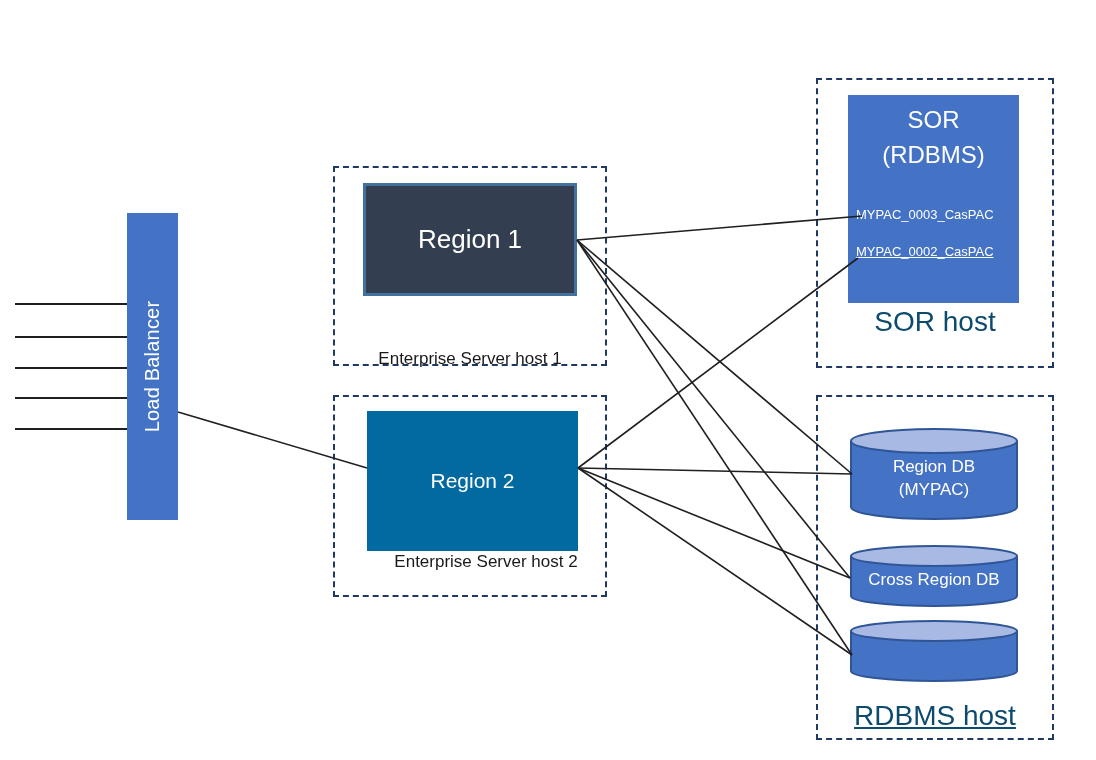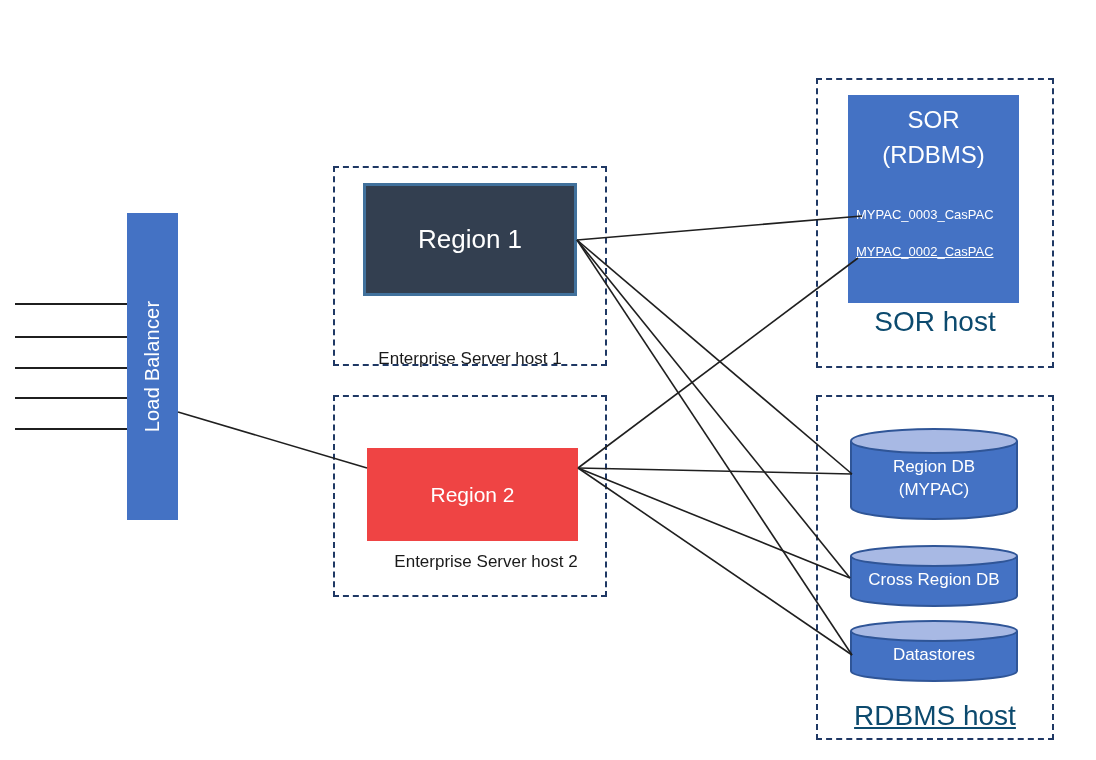--- a/index.html
+++ b/index.html
@@ -66,24 +66,23 @@
     left: 363px; top: 183px;
     width: 214px; height: 113px;
     background: #333F50;
     border: 3px solid #41719C;
     font-size: 26px;
     line-height: 1.5;
     gap: 40px;
   }
   #region2 {
     left: 367px; top: 411px;
-    width: 211px; height: 93px;
-    background: #ef4444;
+    width: 211px; height: 140px;
+    background: #0369a1;
     font-size: 21px;
-    margin-top: 37px;
   }
   #sor-node {
     left: 848px; top: 95px;
     width: 171px; height: 208px;
     background: #4472C4;
     justify-content: flex-start;
   }
   #sor-node .sor-title {
     margin-top: 8px;
     font-size: 24px;
@@ -206,20 +205,17 @@
     <div class="cyl-text" style="top:24px;">
       <div>Cross Region DB</div>
     </div>
   </div>
 
   <div class="cylinder" style="left:850px; top:620px; width:168px; height:62px;">
     <svg width="168" height="62" viewBox="0 0 168 62">
       <path d="M1,11 L1,51 A83,10 0 0 0 167,51 L167,11" fill="#4472C4" stroke="#2F5597" stroke-width="2"></path>
       <ellipse cx="84" cy="11" rx="83" ry="10" fill="#A8B9E4" stroke="#2F5597" stroke-width="2"></ellipse>
     </svg>
-    <div class="cyl-text" style="top:24px;">
-      <div>Datastores</div>
-    </div>
   </div>
 
   <div class="big-host-label" style="left:816px; top:700px; width:238px;text-decoration:underline;">RDBMS host</div>
 
 </div>
 
 </body></html>

